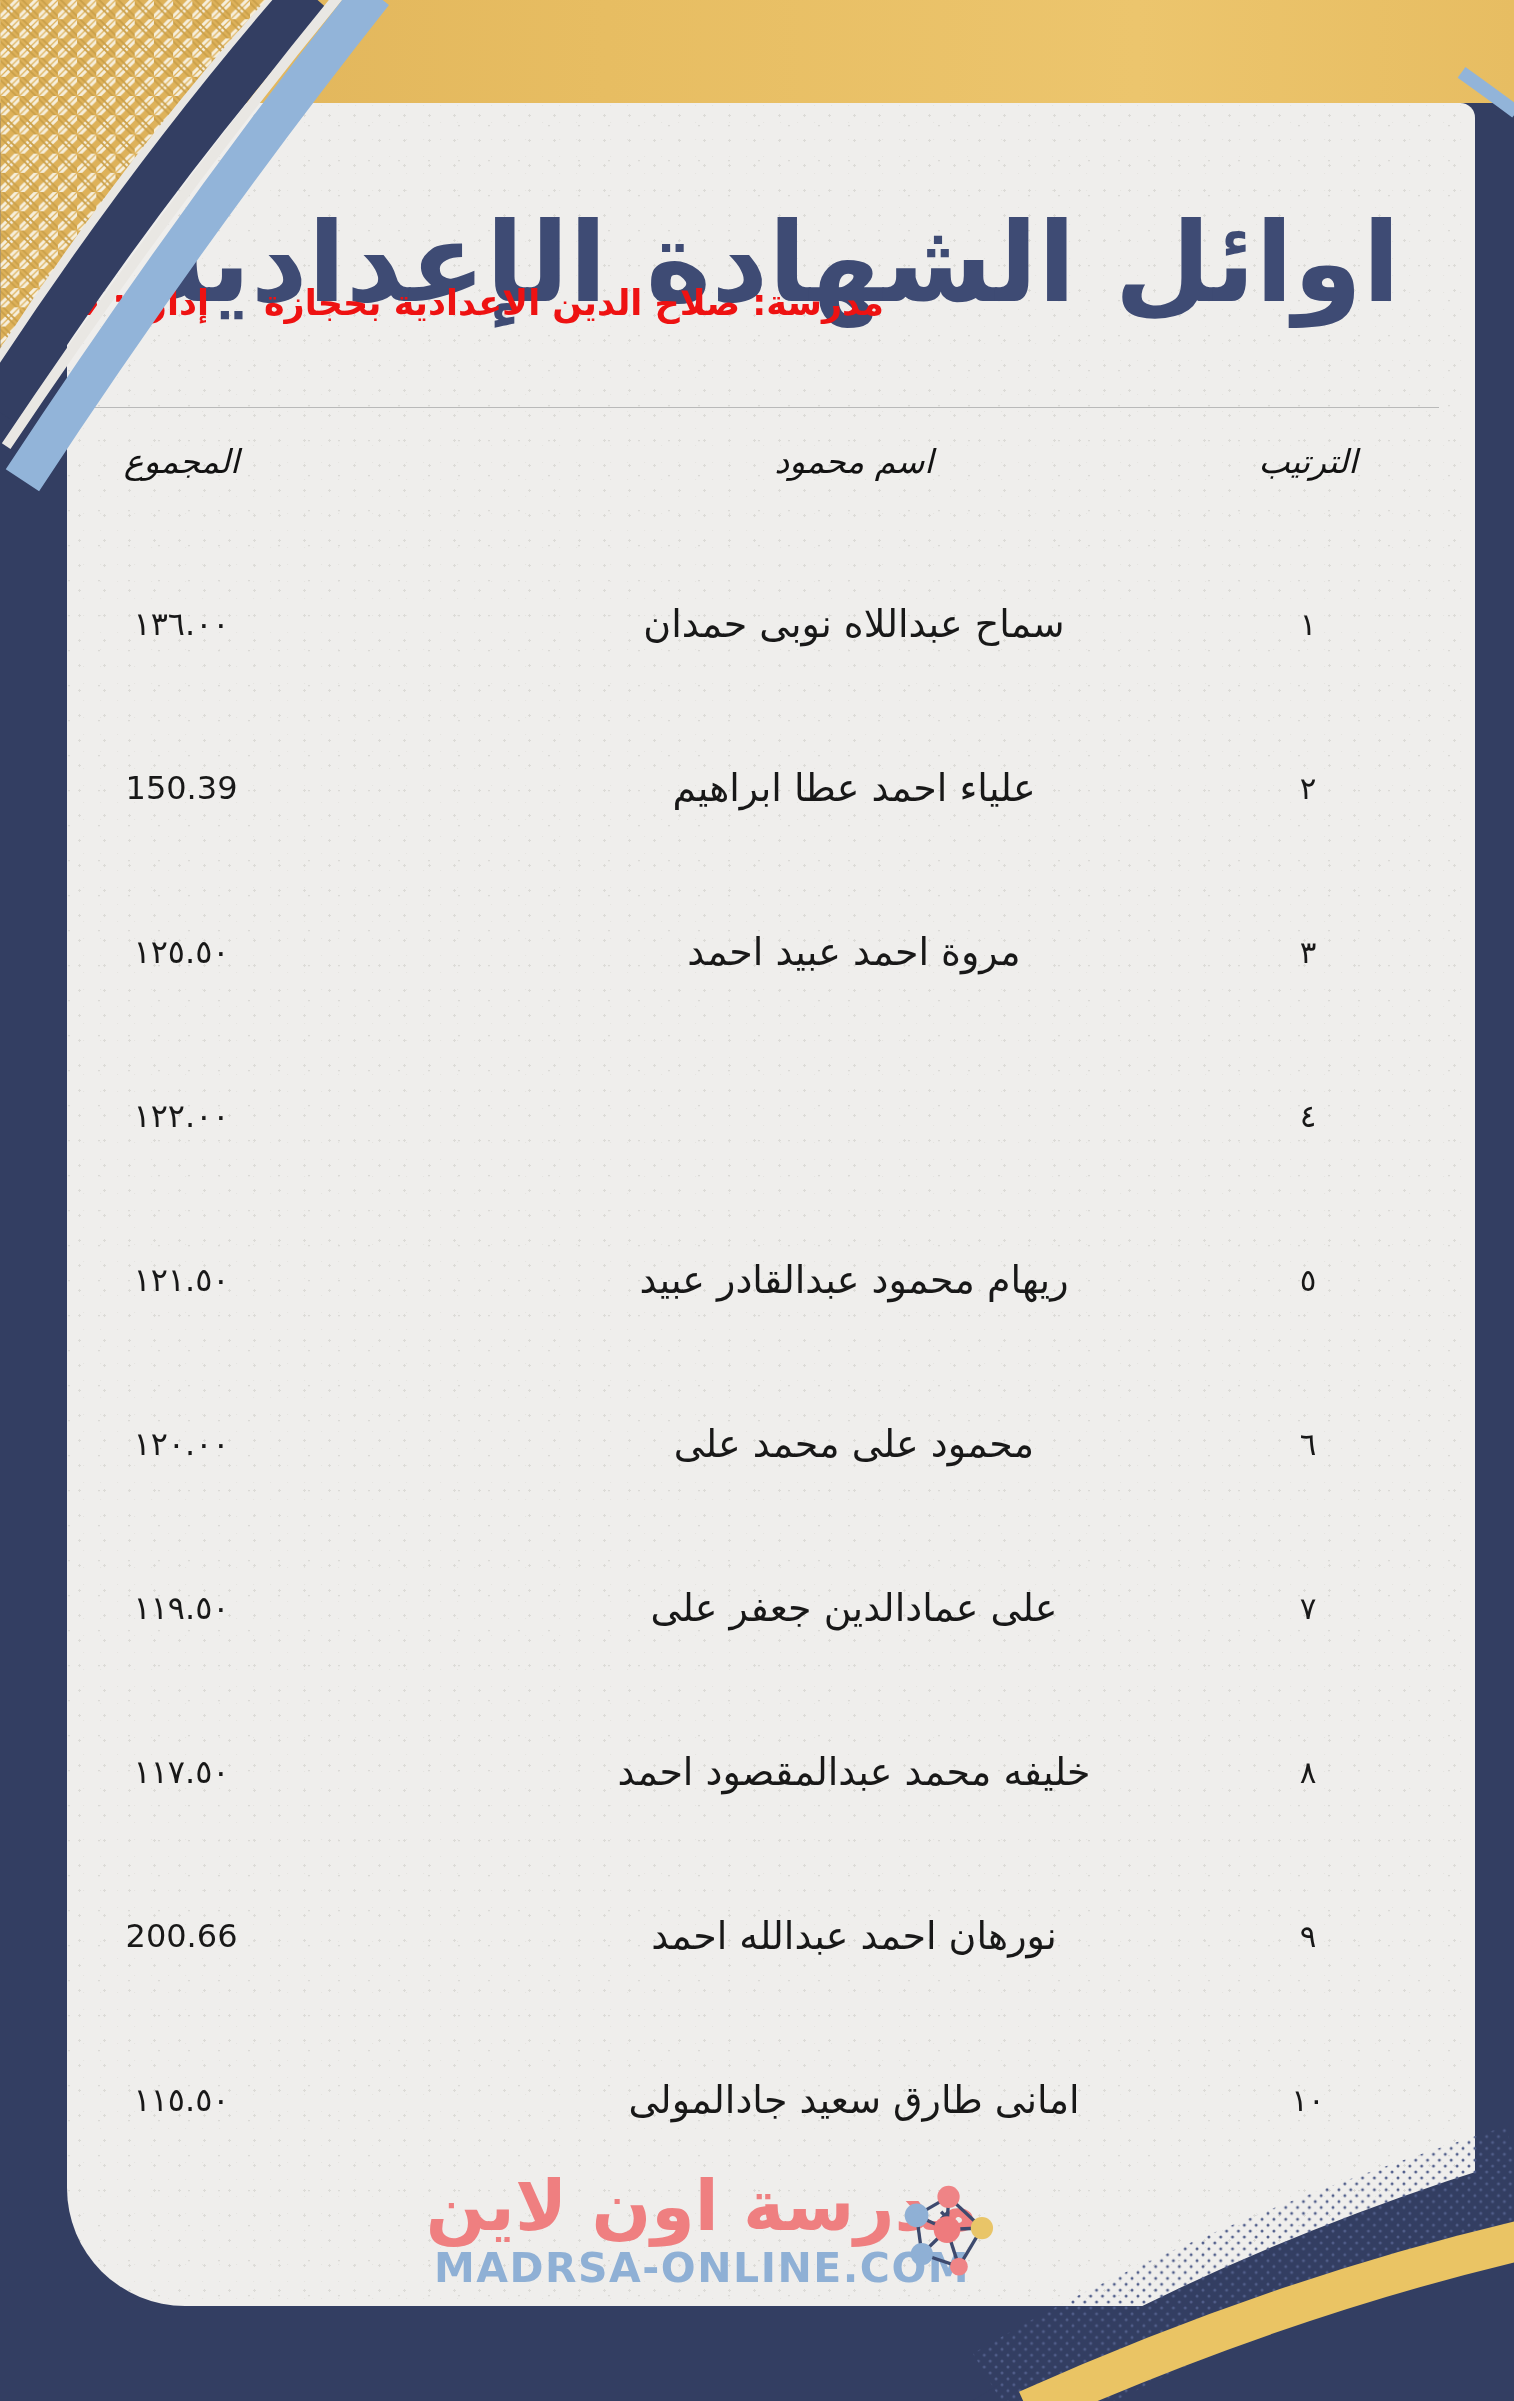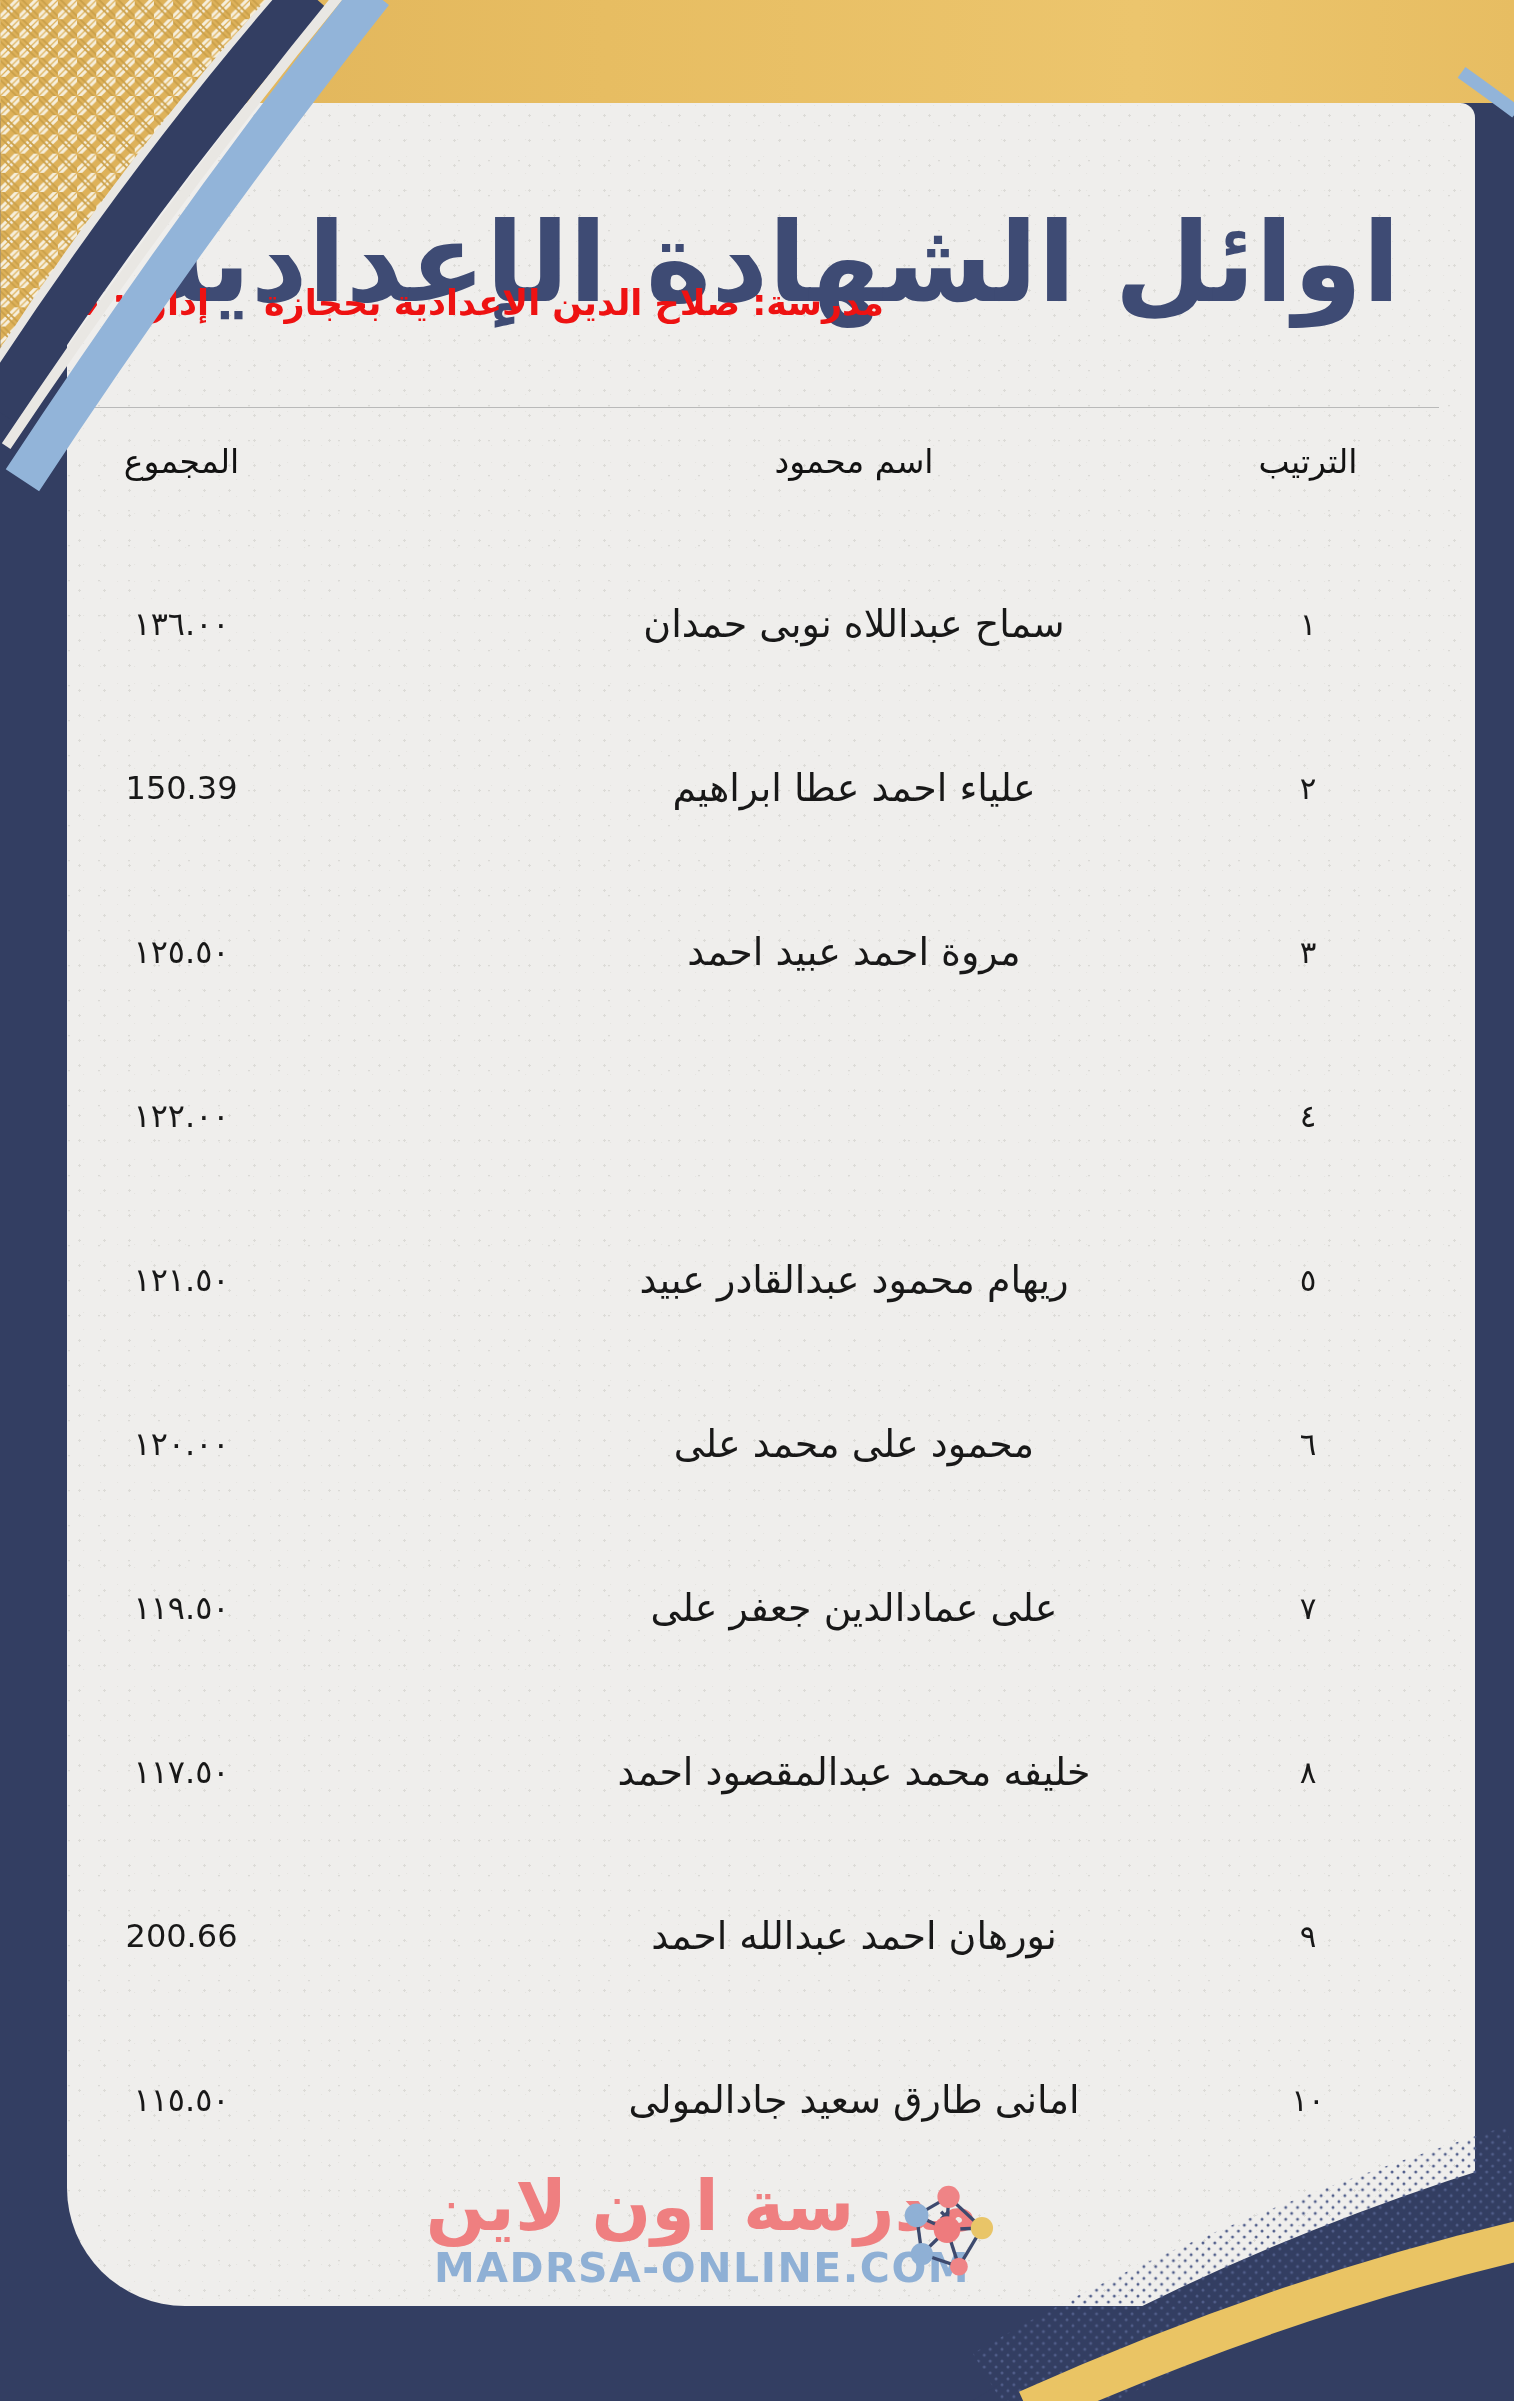--- a/index.html
+++ b/index.html
@@ -40,21 +40,21 @@
   .divider{
     position:absolute;left:7.4px;top:304px;width:1365px;height:0;
     border-top:1.5px solid #b9b9b9;
   }
   
   .trow{position:absolute;left:0;width:1408px;height:59px;line-height:59px;}
   .cell{position:absolute;top:0;height:59px;direction:rtl;text-align:center;color:#181818;}
   .cell-rank {left:1145px;width:192px;font-size:31px;}
   .cell-name {left:414px;width:746px;font-size:38px;}
   .cell-total{left:11px;width:207px;font-size:32px;}
-  .thead .cell{font-size:33px;color:#121212;}
+  .thead .cell{font-size:33px;color:#121212;font-style:italic;}
   
   .brand{
     position:absolute;left:443px;top:2067px;display:flex;align-items:center;gap:10.3px;
   }
   .brand-texts{width:384px;display:flex;flex-direction:column;align-items:center;}
   .brand-ar{direction:rtl;font-size:70px;font-weight:700;color:#ef7f80;line-height:1.05;white-space:nowrap;}
   .brand-en{font-size:41px;font-weight:700;color:#8fb0d5;letter-spacing:1.5px;white-space:nowrap;}
   
   .decor{position:absolute;left:0;top:0;pointer-events:none;}
 </style>

